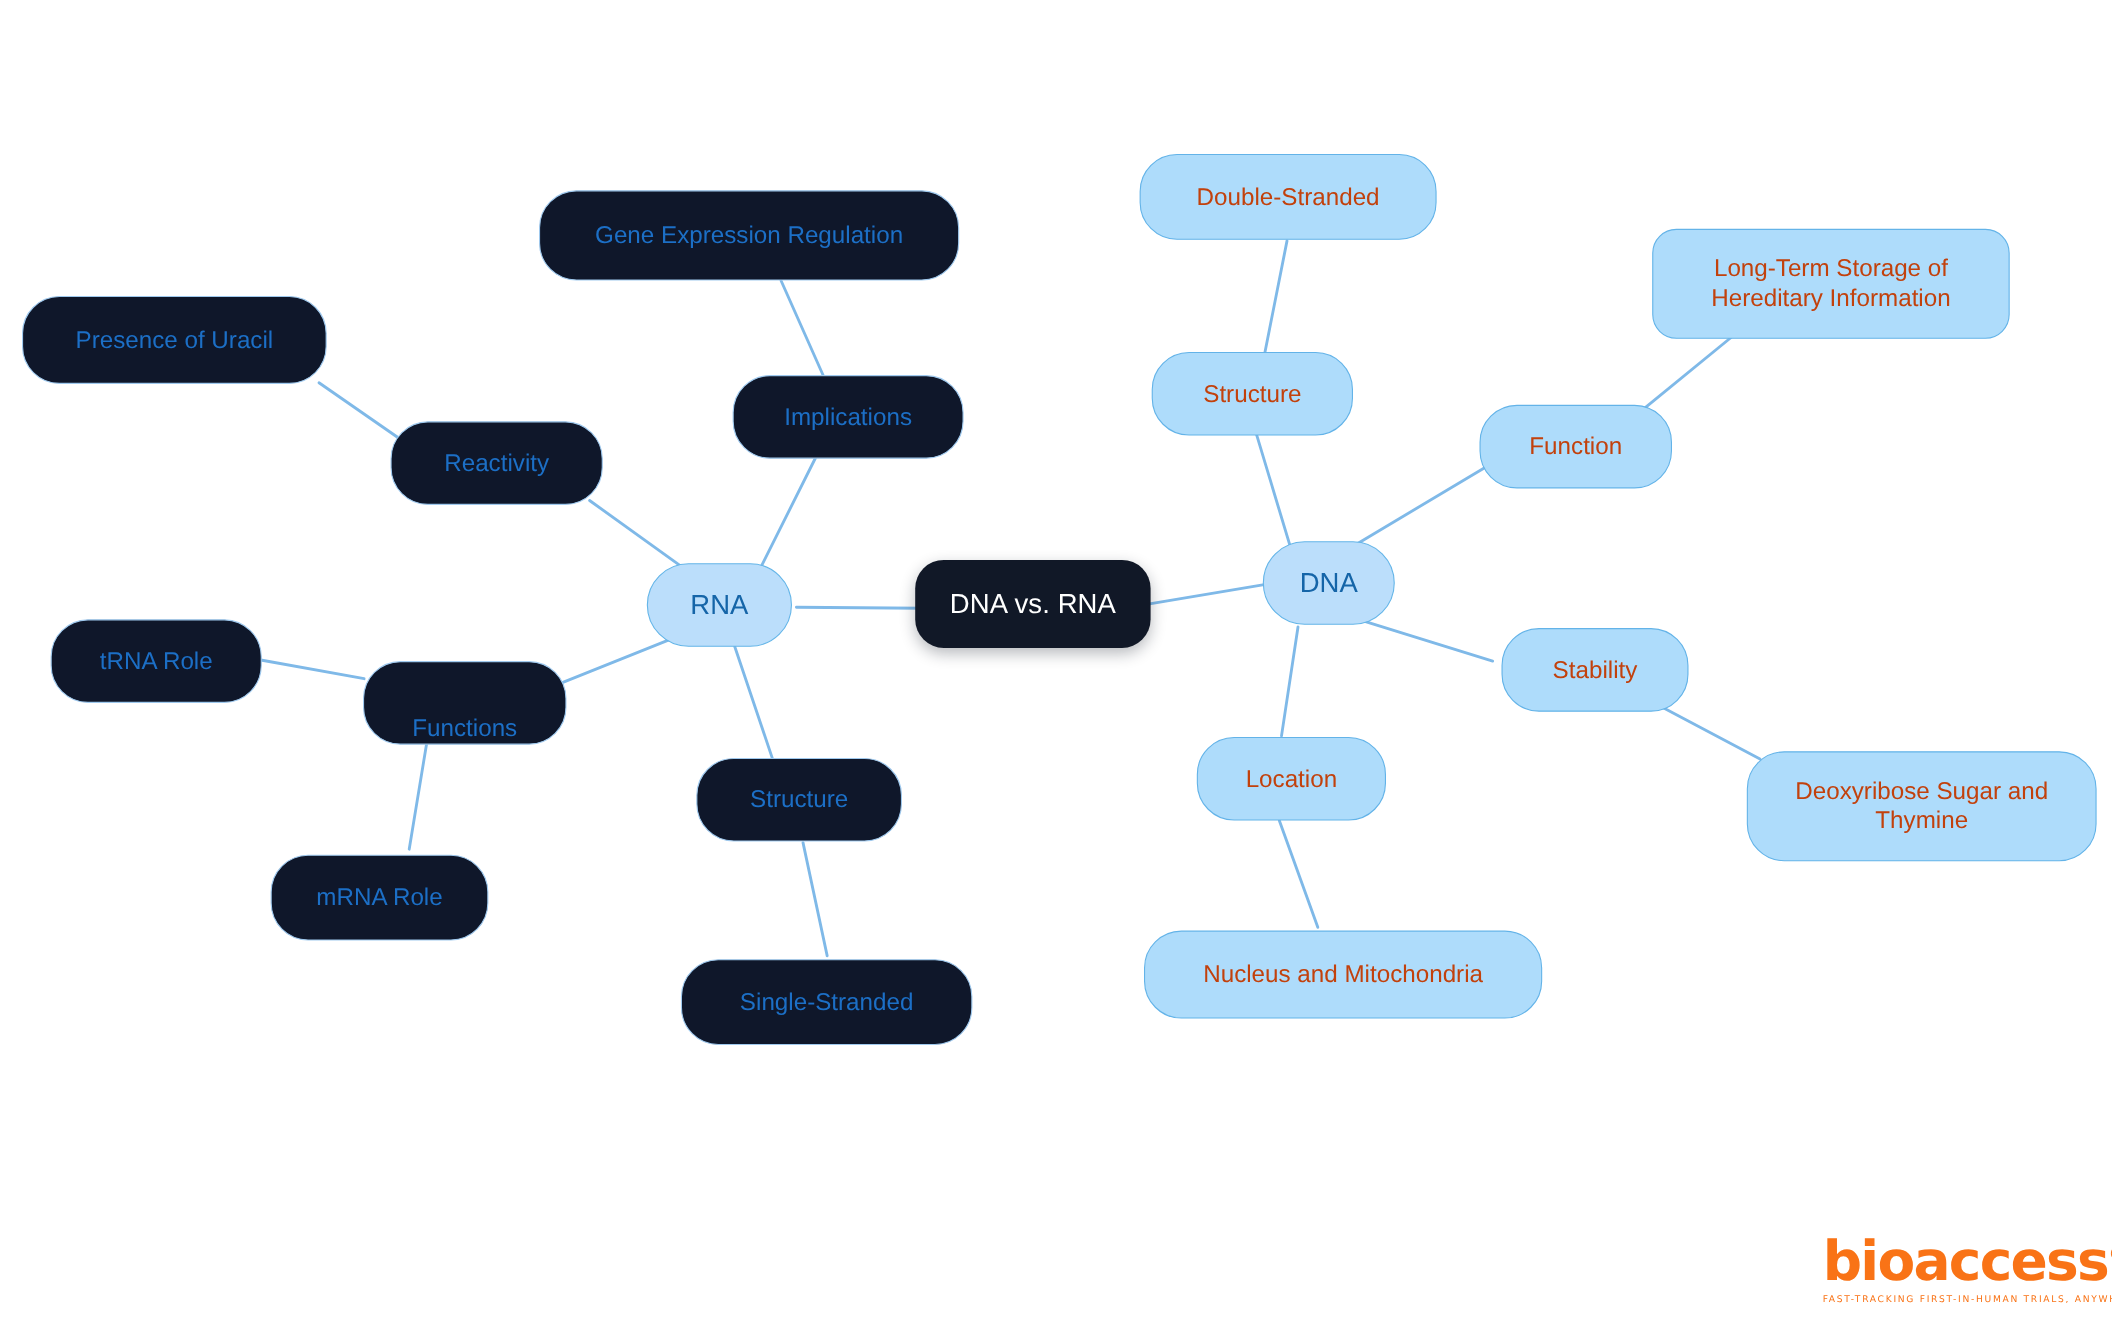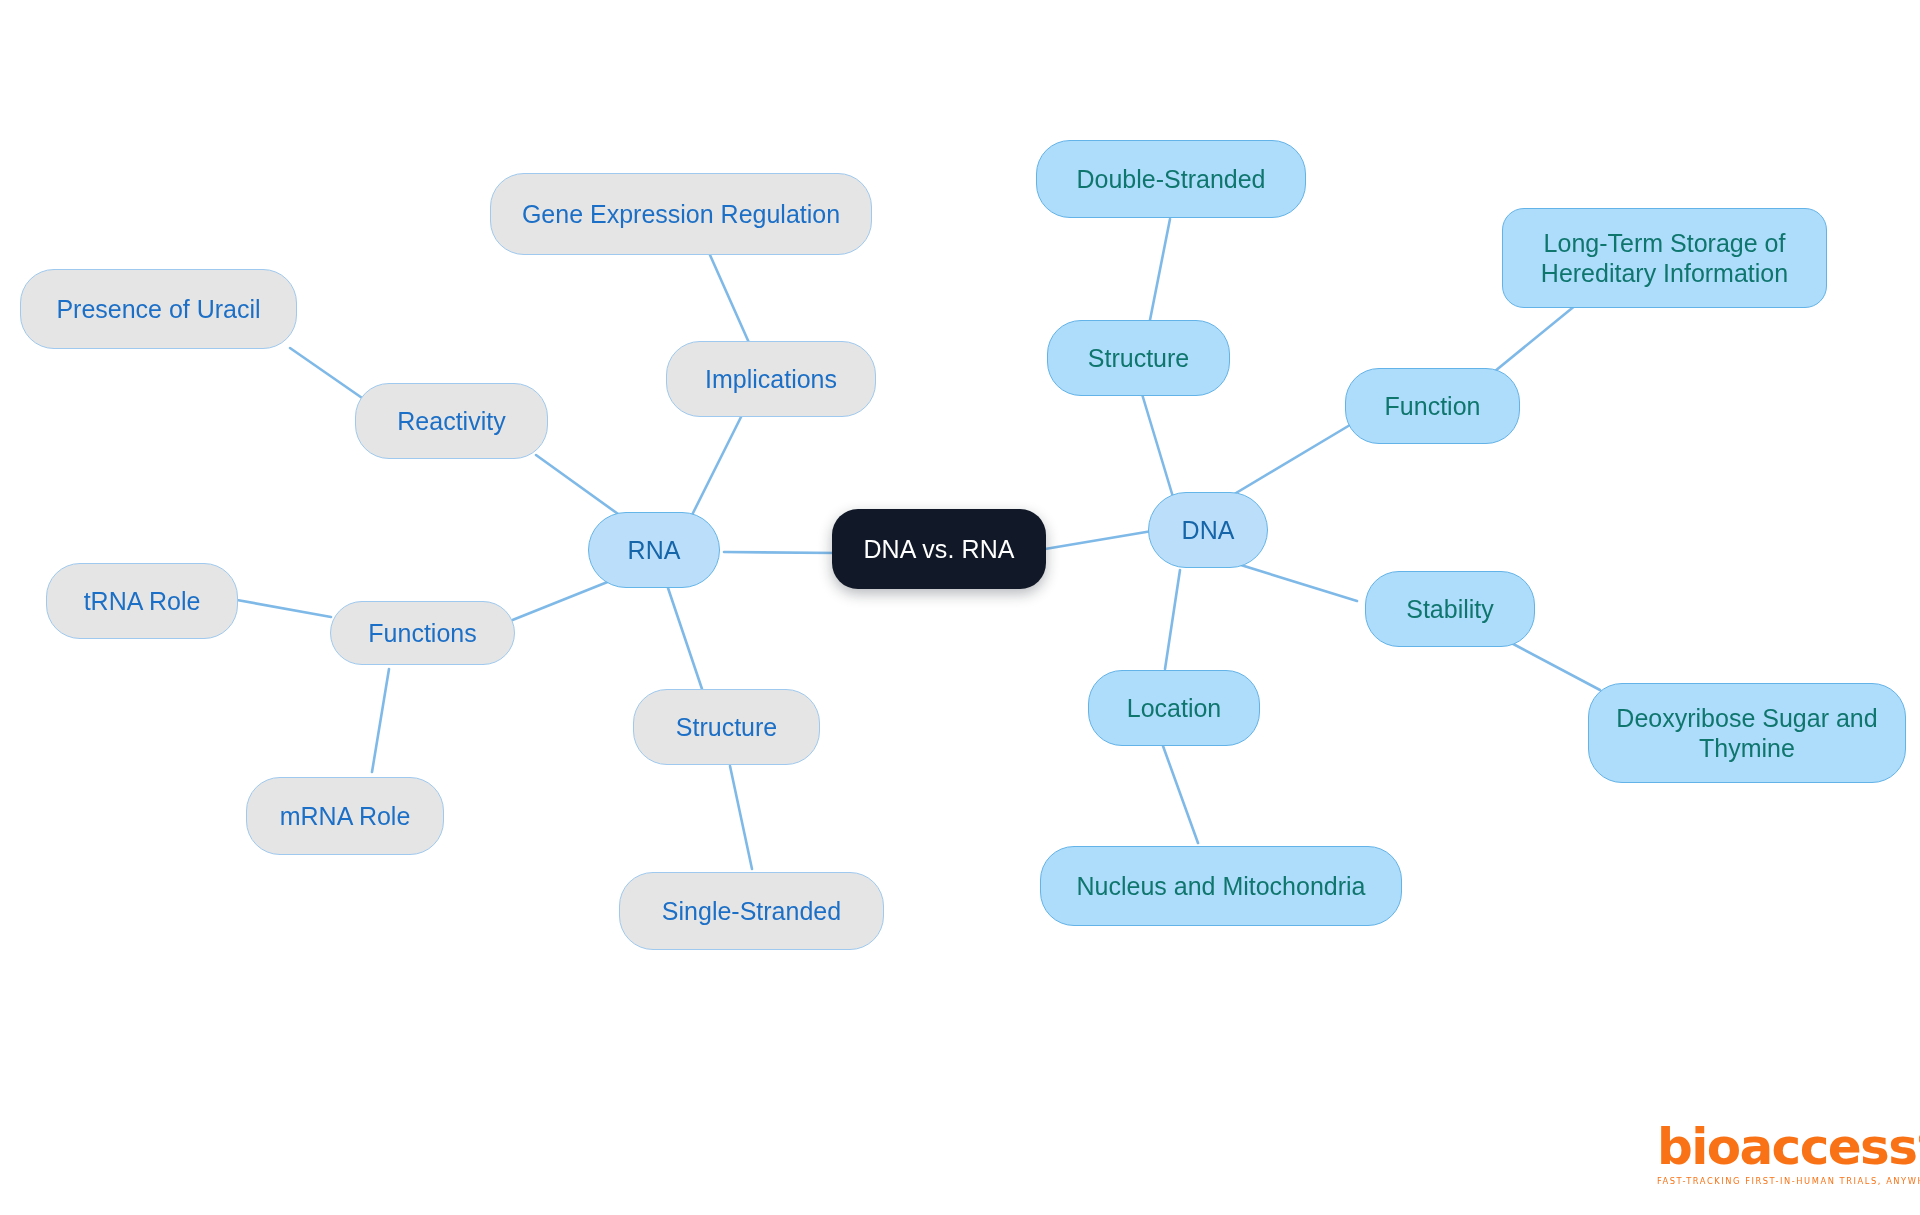--- a/index.html
+++ b/index.html
@@ -49,30 +49,30 @@
     letter-spacing: 0.1px;
     box-shadow: 0 5px 14px rgba(15, 22, 35, 0.30);
   }
   .node-branch {
     background: #BBDEFB;
     border: 1.6px solid #64B5E8;
     color: #1565A8;
     font-size: 25px;
   }
   .node-leaf-rna {
-    background: #e5e5e5;
+    background: #0f172a;
     border: 1.6px solid #9FC9EE;
     color: #1C6FC6;
-    font-size: 25px;
+    font-size: 22px;
   }
   .node-leaf-dna {
     background: #AEDCFB;
     border: 1.6px solid #63B3E8;
-    color: #0f766e;
-    font-size: 25px;
+    color: #c2410c;
+    font-size: 22px;
   }
   .node-wide {
     border-radius: 34px;
   }
   .logo {
     position: absolute;
     z-index: 3;
     text-align: left;
   }
   .logo-word {
@@ -165,21 +165,21 @@
   </div>
 
   <div class="node node-leaf-rna node-wide" style="left:355px; top:383px; width:193px; height:76px;">
     <span>Reactivity</span>
   </div>
 
   <div class="node node-leaf-rna node-wide" style="left:20px; top:269px; width:277px; height:80px;">
     <span>Presence of Uracil</span>
   </div>
 
-  <div class="node node-leaf-rna node-wide" style="left:330px; top:601px; width:185px; height:64px;">
+  <div class="node node-leaf-rna node-wide" style="left:330px; top:601px; width:185px; height:76px;align-items:flex-end;">
     <span>Functions</span>
   </div>
 
   <div class="node node-leaf-rna node-wide" style="left:46px; top:563px; width:192px; height:76px;">
     <span>tRNA Role</span>
   </div>
 
   <div class="node node-leaf-rna node-wide" style="left:246px; top:777px; width:198px; height:78px;">
     <span>mRNA Role</span>
   </div>

